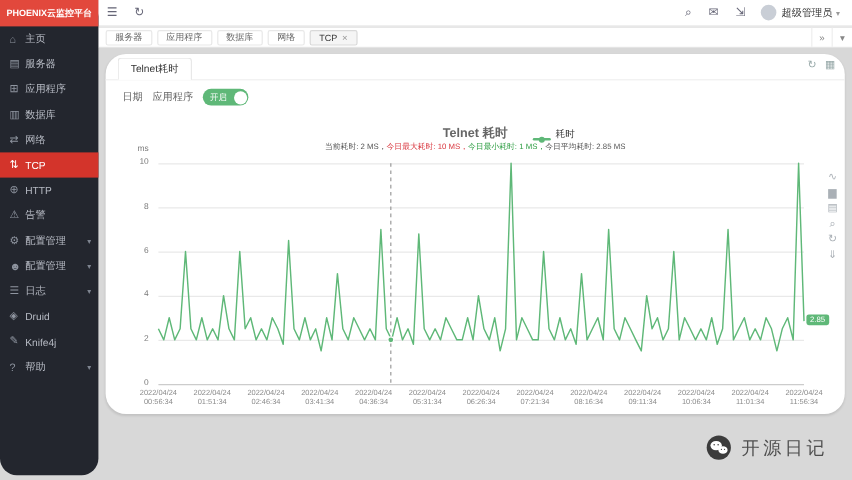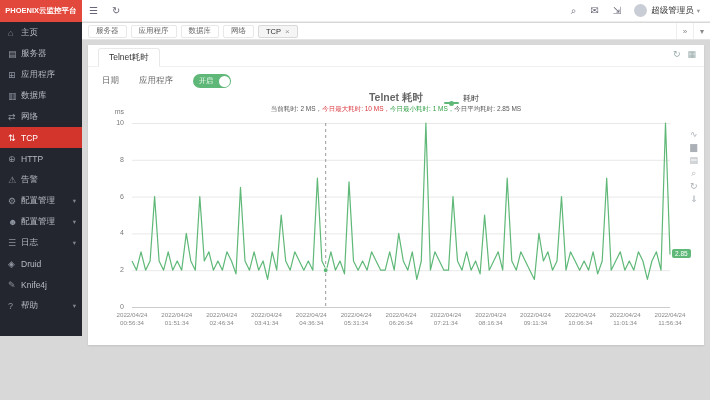--- a/index.html
+++ b/index.html
@@ -1,19 +1,19 @@
 <!DOCTYPE html>
 <html style="--red: #e2483c; --red-dark: #d3342b; --green: #5fb878;"><head>
 <meta charset="utf-8">
 <style>
   html,body{margin:0;padding:0;width:710px;height:400px;overflow:hidden;
     font-family:"Liberation Sans","DejaVu Sans",sans-serif;background:#d8d8d8;}
   *{box-sizing:border-box;}
   
-  .sidebar{position:absolute;left:0;top:0;width:82px;height:336px;background:#23262e;z-index:5;}
+  .sidebar{position:absolute;left:0;top:0;width:82px;height:396px;background:#23262e;z-index:5;border-radius:14px;}
   .logo{height:22px;background:var(--red);color:#fff;font-size:7.5px;font-weight:bold;
     display:flex;align-items:center;justify-content:center;white-space:nowrap;}
   .nav-item{height:21px;display:flex;align-items:center;padding:0 8px;color:#b6bac3;
     font-size:8.5px;cursor:pointer;position:relative;}
   .nav-item .ni-icon{width:13px;font-size:9px;color:#8f95a0;flex:none;}
   .nav-item.active{background:var(--red-dark);color:#fff;}
   .nav-item.active .ni-icon{color:#fff;}
   .nav-caret{position:absolute;right:6px;font-size:6.5px;color:#7f8591;}
   
   .header{position:absolute;left:82px;top:0;right:0;height:22px;background:#fff;
@@ -29,37 +29,37 @@
   .tab{height:13px;padding:0 7px;margin-right:4px;border:1px solid #e8e8e8;border-radius:2px;
     font-size:7.5px;color:#666;display:flex;align-items:center;cursor:pointer;background:#fff;}
   .tab.active{background:#f5f5f5;border-color:#d9d9d9;color:#333;}
   .tab .x{margin-left:4px;font-size:8px;color:#999;}
   .tabbar-right{margin-left:auto;display:flex;height:100%;}
   .tb-btn{width:17px;height:100%;border-left:1px solid #eee;display:flex;align-items:center;
     justify-content:center;font-size:8px;color:#888;cursor:pointer;}
   
   .content{position:absolute;left:82px;top:41px;right:0;bottom:0;background:#d8d8d8;}
   .card{position:absolute;left:6px;right:6px;top:4px;height:300px;background:#fff;
-    box-shadow:0 1px 2px rgba(0,0,0,.10);}
+    box-shadow:0 1px 2px rgba(0,0,0,.10);border-radius:17px;}
   .card-tabs{height:22px;border-bottom:1px solid #efefef;display:flex;align-items:flex-end;
     padding:0 10px;position:relative;}
   .inner-tab{font-size:8.5px;color:#333;border:1px solid #e8e8e8;border-bottom:1px solid #fff;
     padding:3px 10px 2px;border-radius:3px 3px 0 0;margin-bottom:-1px;background:#fff;cursor:pointer;}
   .card-actions{position:absolute;right:8px;top:4px;display:flex;gap:7px;}
   .ca-icon{font-size:9px;color:#9aa;cursor:pointer;}
-  .controls{display:flex;align-items:center;padding:7px 14px 3px;gap:20px;}
+  .controls{display:flex;align-items:center;padding:7px 14px 3px;gap:8px;}
   .ctl-label{font-size:8.5px;color:#666;}
   .date-input{width:88px;height:17px;border:1px solid #ddd;border-radius:2px;font-size:8.5px;
     color:#333;padding:0 6px;font-family:inherit;outline:none;}
   .toggle{width:38px;height:14px;background:var(--green);border-radius:8px;position:relative;
     display:flex;align-items:center;cursor:pointer;}
   .toggle-text{color:#fff;font-size:7px;margin-left:6px;}
   .toggle-knob{position:absolute;right:1.5px;top:1.5px;width:11px;height:11px;background:#fff;border-radius:50%;}
   
-  .chart-area{position:relative;height:244px;margin:0 8px;text-decoration:underline;}
+  .chart-area{position:relative;height:244px;margin:13px 8px;text-decoration:underline;}
   .chart-area svg{position:absolute;left:0;top:0;}
   .chart-title{position:absolute;top:0;left:0;right:0;text-align:center;font-size:10.5px;
     font-weight:bold;color:#666;z-index:2;}
   .chart-subtitle{position:absolute;top:14px;left:0;right:0;text-align:center;font-size:6.5px;z-index:2;}
   .legend{position:absolute;top:2px;left:58%;display:flex;align-items:flex-end;gap:4px;
     font-size:8px;color:#333;z-index:3;cursor:pointer;}
   .lg-marker{position:relative;width:15px;height:2px;border-radius:1px;background:var(--green);}
   .lg-dot{position:absolute;left:5px;top:-1.5px;width:5px;height:5px;border-radius:50%;background:var(--green);}
   .y-unit{position:absolute;left:2px;top:17px;width:26px;text-align:right;font-size:7px;color:#7a7a7a;z-index:2;}
   .ytick{position:absolute;left:0;width:28px;text-align:right;font-size:7px;color:#7a7a7a;z-index:2;}
@@ -291,13 +291,25 @@
         <div class="xtick" style="left: 529.167px; top: 220px;">
           <div>2022/04/24</div>
           <div>11:01:34</div>
         </div>
         <div class="xtick" style="left: 574px; top: 220px;">
           <div>2022/04/24</div>
           <div>11:56:34</div>
         </div>
       </div>
   </div>
+  <div class="watermark">
+    <svg width="22" height="22" viewBox="0 0 24 24">
+      <circle cx="12" cy="12" r="11" fill="#3c3c3c"></circle>
+      <ellipse cx="9.6" cy="10.2" rx="5.2" ry="4.2" fill="#fff"></ellipse>
+      <ellipse cx="15.8" cy="14.2" rx="4.2" ry="3.5" fill="#fff"></ellipse>
+      <circle cx="7.8" cy="9.4" r="0.7" fill="#3c3c3c"></circle>
+      <circle cx="11.4" cy="9.4" r="0.7" fill="#3c3c3c"></circle>
+      <circle cx="14.4" cy="13.6" r="0.6" fill="#3c3c3c"></circle>
+      <circle cx="17.2" cy="13.6" r="0.6" fill="#3c3c3c"></circle>
+    </svg>
+    <span class="wm-text">开源日记</span>
+  </div>
 </main>
 
 </body></html>

